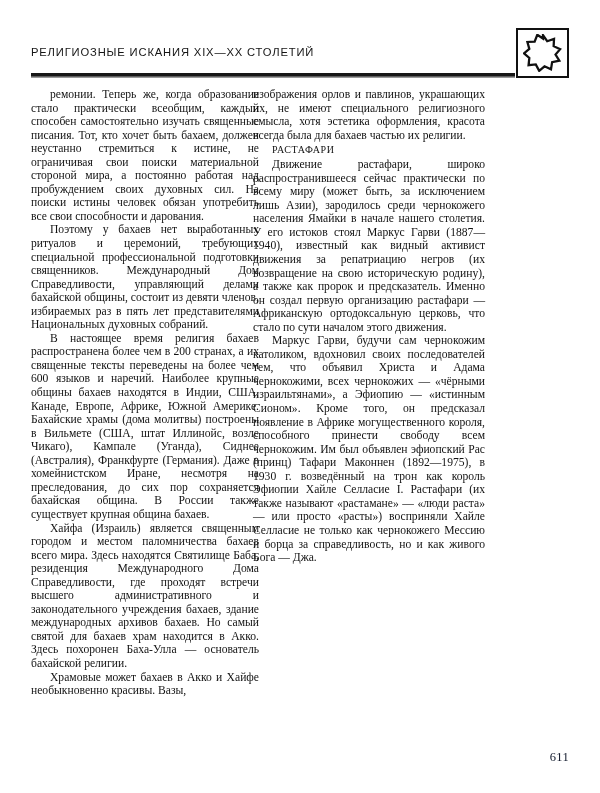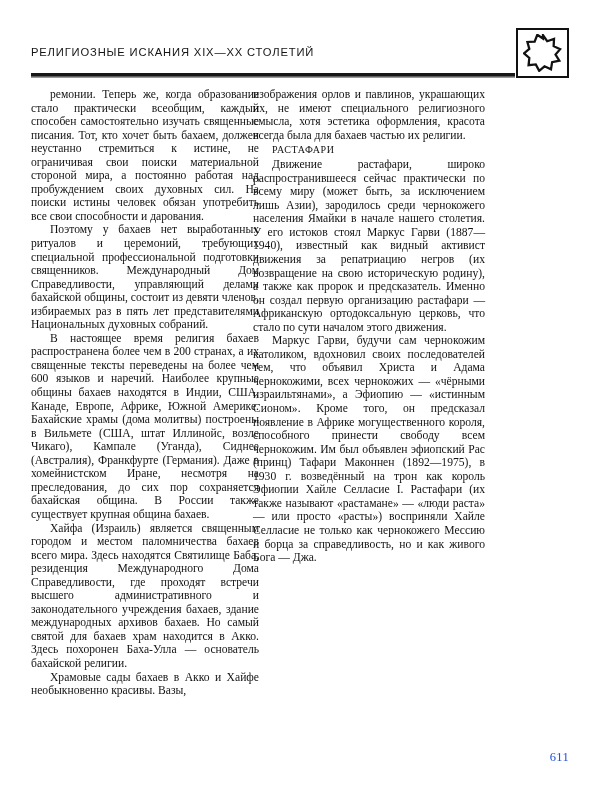--- a/index.html
+++ b/index.html
@@ -111,21 +111,21 @@
   }
 
   
   .folio {
     position: absolute;
     left: 0;
     top: 750px;
     width: 569px;
     text-align: right;
     font-size: 12.5px;
-    color: #1d4ed8;
+    color: #0f172a;
     letter-spacing: 0.3px;
   }
 </style>
 </head>
 <body>
 
 <div class="page">
 
   <div class="running-head">
     <div class="running-head-text">РЕЛИГИОЗНЫЕ ИСКАНИЯ XIX—XX СТОЛЕТИЙ</div>
@@ -136,21 +136,21 @@
     <svg width="40" height="38" viewBox="0 0 100 100" aria-hidden="true">
       <polygon points="50,3 61,19 79,13 78,32 95,40 83,54 93,70 74,74 71,93 54,85 40,97 31,80 12,82 14,63 0,51 14,39 9,21 28,20 35,2 50,12" fill="#ffffff" stroke="#111111" stroke-width="6" stroke-linejoin="miter"></polygon>
     </svg>
   </div>
 
   <div class="col col-left">
     <p>ремонии. Теперь же, когда образование стало практически всеобщим, каждый способен самостоятельно изучать священные писания. Тот, кто хочет быть бахаем, должен неустанно стремиться к истине, не ограничивая свои поиски материальной стороной мира, а постоянно работая над пробуждением своих духовных сил. На поиски истины человек обязан употребить все свои способности и дарования.</p>
     <p>Поэтому у бахаев нет выработанных ритуалов и церемоний, требующих специальной профессиональной подготовки священников. Международный Дом Справедливости, управляющий делами бахайской общины, состоит из девяти членов, избираемых раз в пять лет представителями Национальных духовных собраний.</p>
     <p>В настоящее время религия бахаев распространена более чем в 200 странах, а их священные тексты переведены на более чем 600 языков и наречий. Наиболее крупные общины бахаев находятся в Индии, США, Канаде, Европе, Африке, Южной Америке. Бахайские храмы (дома молитвы) построены в Вильмете (США, штат Иллинойс, возле Чикаго), Кампале (Уганда), Сиднее (Австралия), Франкфурте (Германия). Даже в хомейнистском Иране, несмотря на преследования, до сих пор сохраняется бахайская община. В России также существует крупная община бахаев.</p>
     <p>Хайфа (Израиль) является священным городом и местом паломничества бахаев всего мира. Здесь находятся Святилище Баба, резиденция Международного Дома Справедливости, где проходят встречи высшего административного и законодательного учреждения бахаев, здание международных архивов бахаев. Но самый святой для бахаев храм находится в Акко. Здесь похоронен Баха-Улла — основатель бахайской религии.</p>
-    <p>Храмовые сады бахаев в Акко и Хайфе необыкновенно красивы. Вазы,</p>
+    <p>Храмовые может бахаев в Акко и Хайфе необыкновенно красивы. Вазы,</p>
   </div>
 
   <div class="col col-right">
     <p class="noindent">изображения орлов и павлинов, украшающих их, не имеют специального религиозного смысла, хотя эстетика оформления, красота всегда была для бахаев частью их религии.</p>
     <p class="section-title">РАСТАФАРИ</p>
     <p>Движение растафари, широко распространившееся сейчас практически по всему миру (может быть, за исключением лишь Азии), зародилось среди чернокожего населения Ямайки в начале нашего столетия. У его истоков стоял Маркус Гарви (1887—1940), известный как видный активист движения за репатриацию негров (их возвращение на свою историческую родину), а также как пророк и предсказатель. Именно он создал первую организацию растафари — Африканскую ортодоксальную церковь, что стало по сути началом этого движения.</p>
     <p>Маркус Гарви, будучи сам чернокожим католиком, вдохновил своих последователей тем, что объявил Христа и Адама чернокожими, всех чернокожих — «чёрными израильтянами», а Эфиопию — «истинным Сионом». Кроме того, он предсказал появление в Африке могущественного короля, способного принести свободу всем чернокожим. Им был объявлен эфиопский Рас (принц) Тафари Маконнен (1892—1975), в 1930 г. возведённый на трон как король Эфиопии Хайле Селласие I. Растафари (их также называют «растамане» — «люди раста» — или просто «расты») восприняли Хайле Селласие не только как чернокожего Мессию и борца за справедливость, но и как живого Бога — Джа.</p>
   </div>
 
   <div class="folio">611</div>

